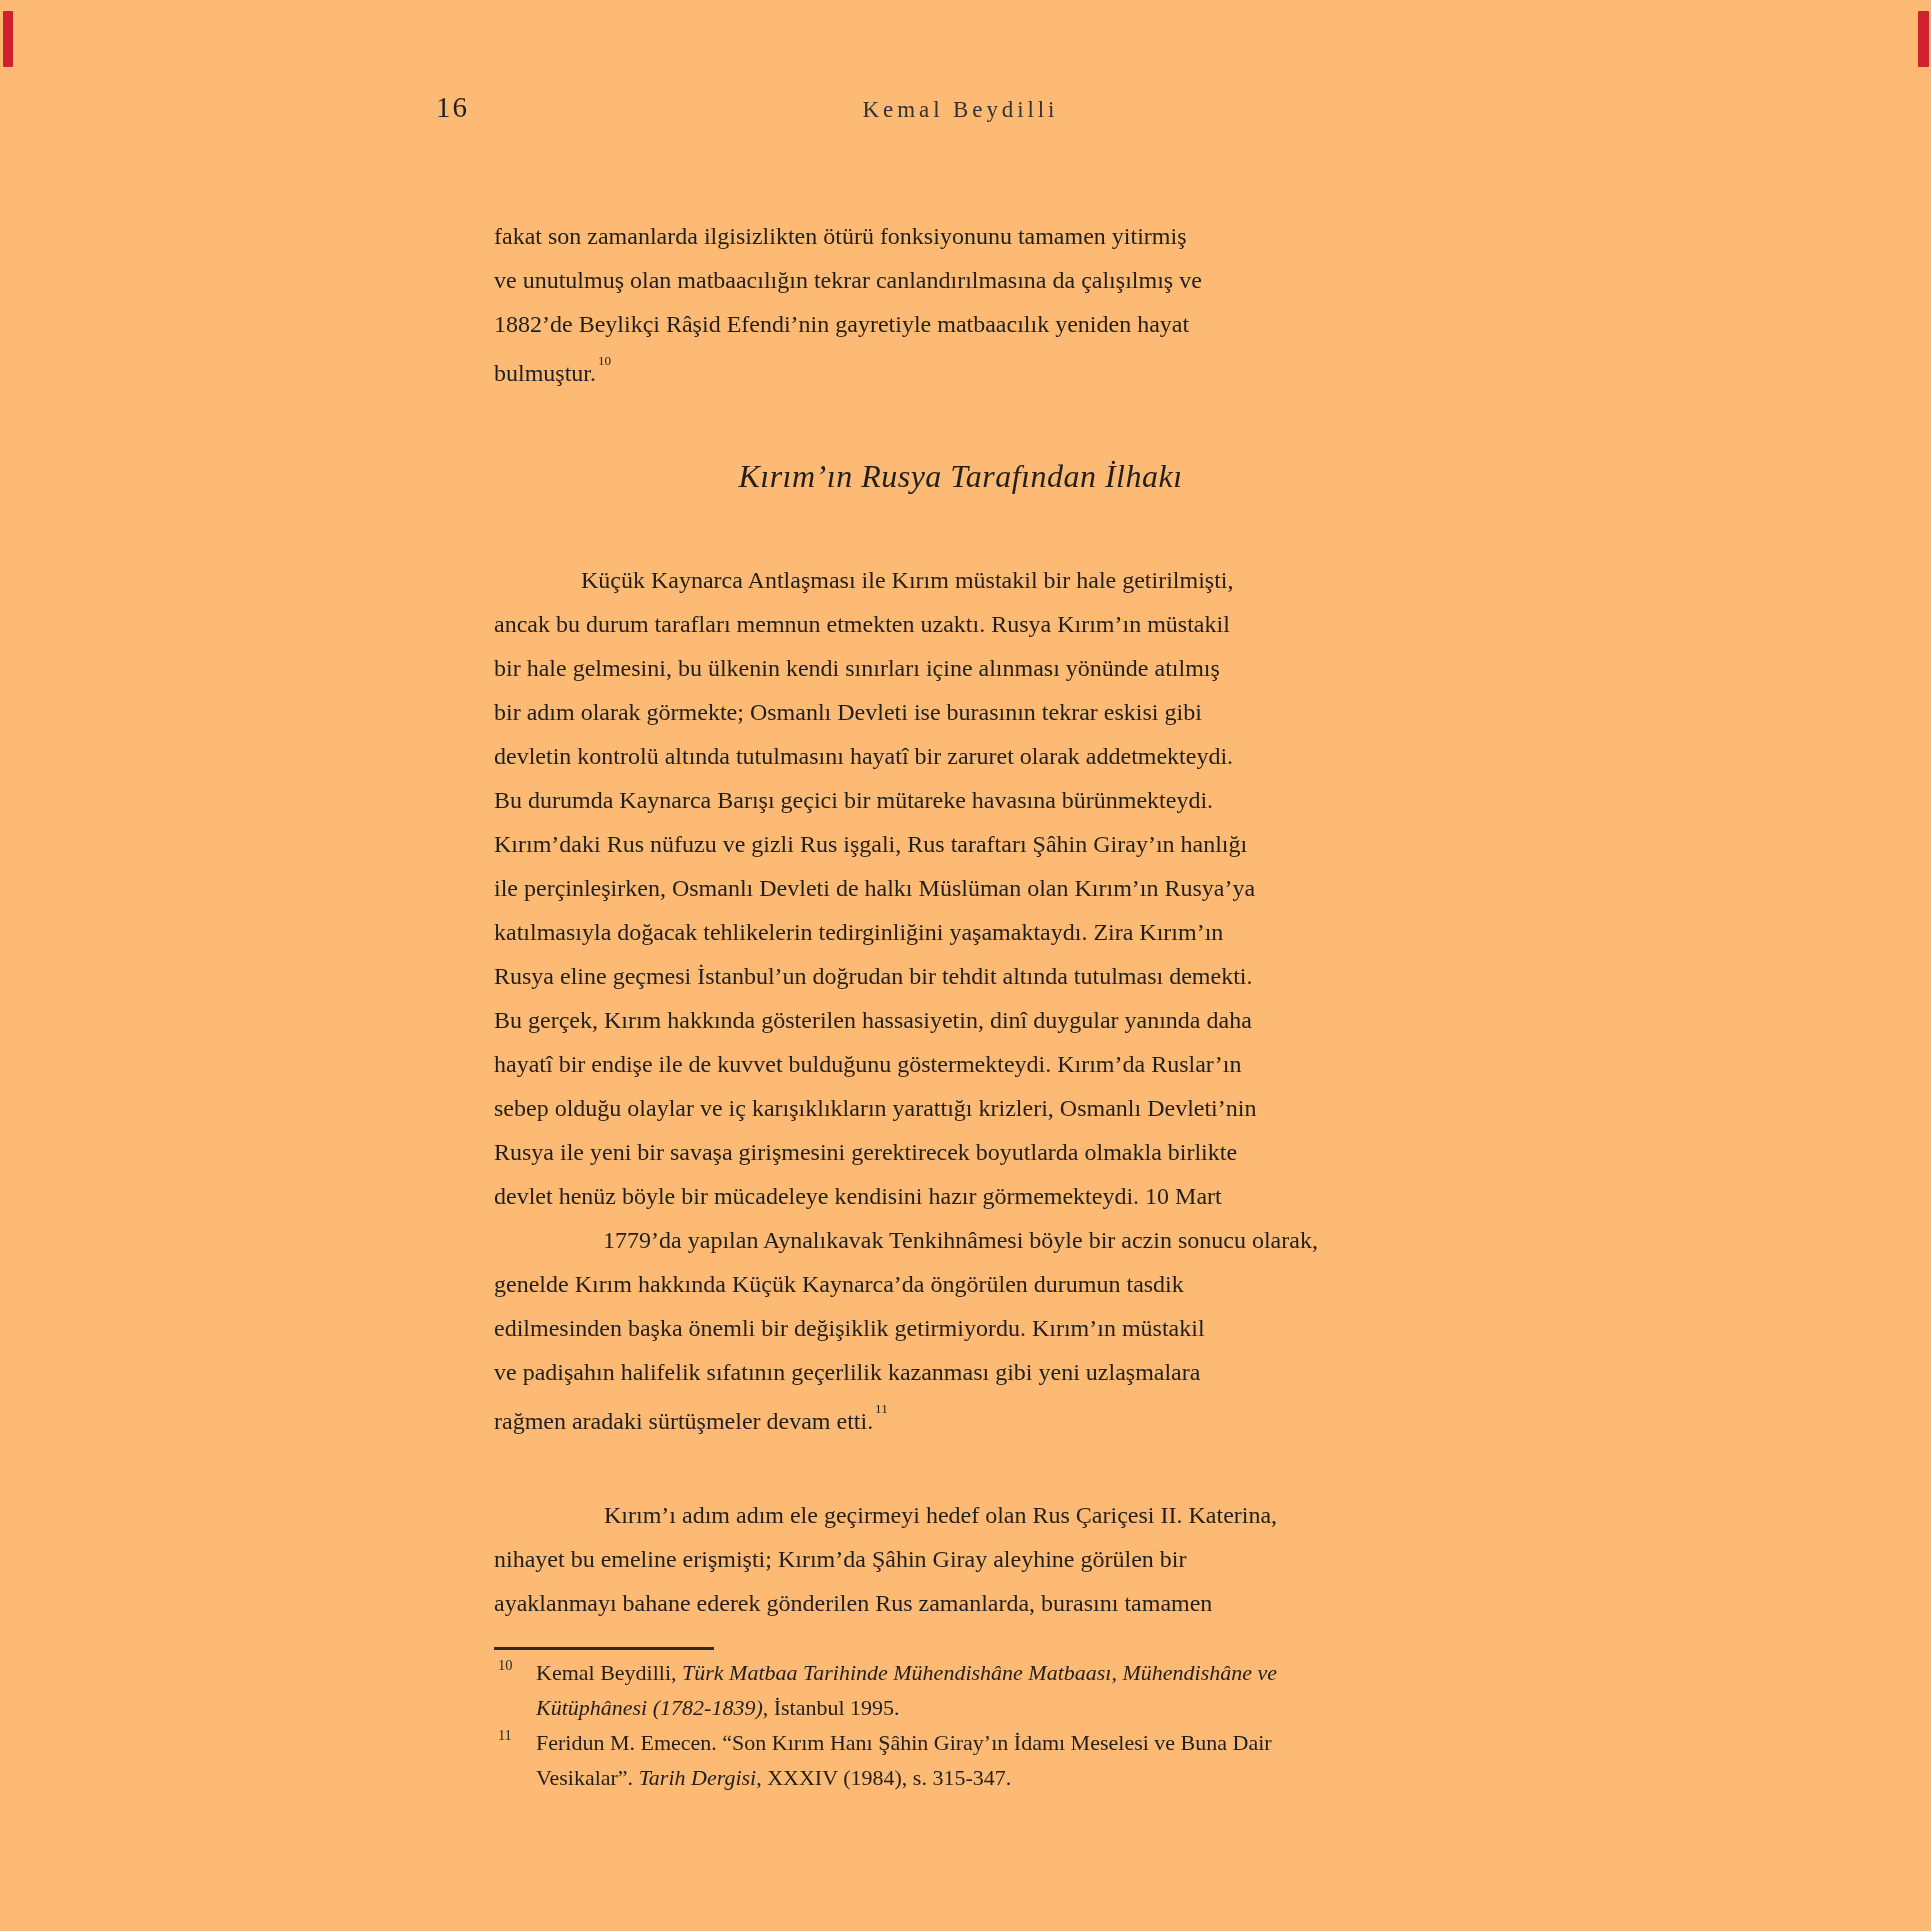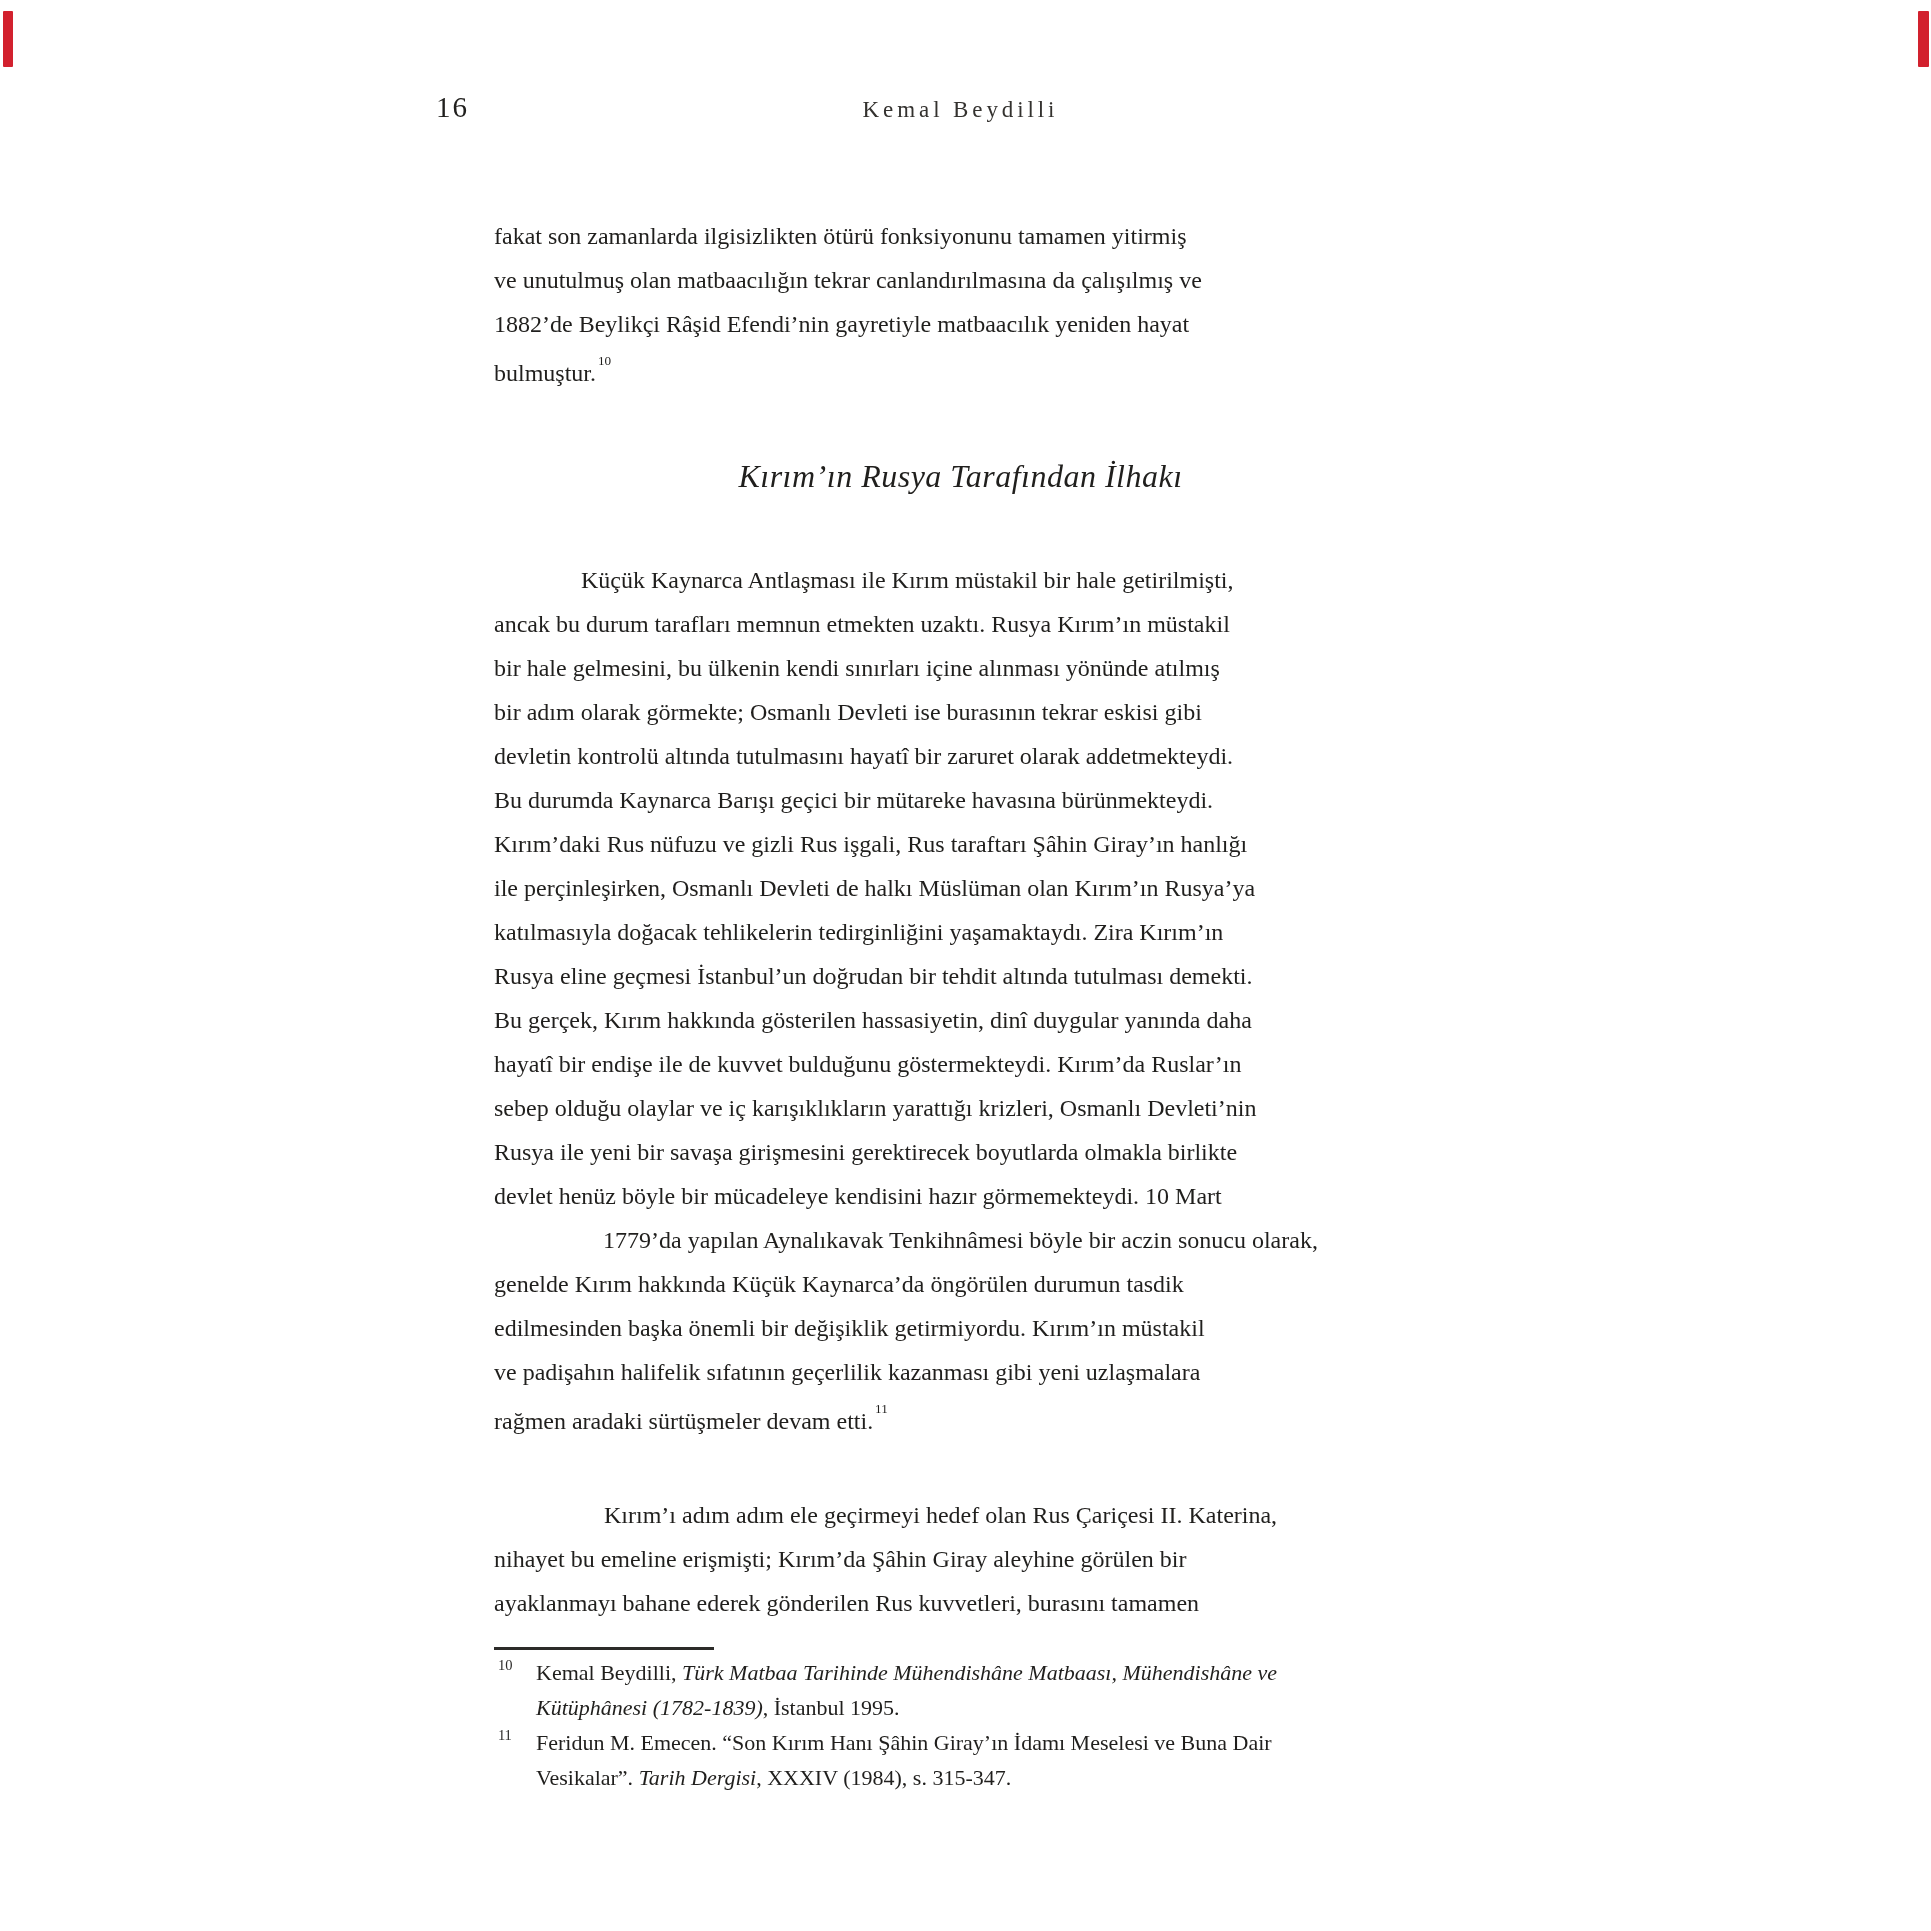--- a/index.html
+++ b/index.html
@@ -1,17 +1,17 @@
 <!DOCTYPE html>
 <html><head>
 <meta charset="utf-8">
 <style>
   html,body{margin:0;padding:0;background:#e9e9e7;}
   .canvas{
-    position:relative;width:1931px;height:1931px;background:#ffffff;
+    position:relative;width:1931px;height:1931px;background:#fdba74;
     font-family:"Liberation Serif","DejaVu Serif",serif;color:#201f1d;
     overflow:hidden;
   }
   .redmark{position:absolute;width:10.6px;height:56px;background:#d2212e;border-radius:1px;}
   .redmark.left{left:2.9px;top:10.6px;}
   .redmark.right{left:1918px;top:10.6px;}
   .pagenum{position:absolute;left:436px;top:91px;font-size:29px;letter-spacing:1.9px;}
   .runhead{
     position:absolute;left:494px;width:933px;top:97px;text-align:center;
     font-size:23px;letter-spacing:3.9px;color:#34322f;
@@ -74,21 +74,21 @@
       <div class="tline" style="word-spacing: 0px; text-align: center;">1779’da yapılan Aynalıkavak Tenkihnâmesi böyle bir aczin sonucu olarak,</div>
       <div class="tline" style="word-spacing: 0px;">genelde Kırım hakkında Küçük Kaynarca’da öngörülen durumun tasdik</div>
       <div class="tline" style="word-spacing: 0px;">edilmesinden başka önemli bir değişiklik getirmiyordu. Kırım’ın müstakil</div>
       <div class="tline" style="word-spacing: 0px;">ve padişahın halifelik sıfatının geçerlilik kazanması gibi yeni uzlaşmalara</div>
       <div class="tline last" style="word-spacing: 0px;">rağmen aradaki sürtüşmeler devam etti.<sup class="ref">11</sup></div>
     </div>
 
   <div class="para para3">
       <div class="tline" style="padding-left: 110px; word-spacing: 0px;">Kırım’ı adım adım ele geçirmeyi hedef olan Rus Çariçesi II. Katerina,</div>
       <div class="tline" style="word-spacing: 0px;">nihayet bu emeline erişmişti; Kırım’da Şâhin Giray aleyhine görülen bir</div>
-      <div class="tline last" style="word-spacing: 0px;">ayaklanmayı bahane ederek gönderilen Rus kuvvetleri, burasını tamamen</div>
+      <div class="tline last" style="word-spacing: 0px;">ayaklanmayı bahane ederek gönderilen Rus zamanlarda, burasını tamamen</div>
     </div>
 
   <div class="fnrule"></div>
 
   <div class="footnotes">
       <div class="fn">
         <span class="fnnum">10</span>
         <div class="fntext">
           <div class="tline" style="word-spacing: 0px;"><span>Kemal Beydilli, </span><span class="it">Türk Matbaa Tarihinde Mühendishâne Matbaası, Mühendishâne ve</span></div>
           <div class="tline last" style="word-spacing: 0px;"><span class="it">Kütüphânesi (1782-1839)</span><span>, İstanbul 1995.</span></div>

